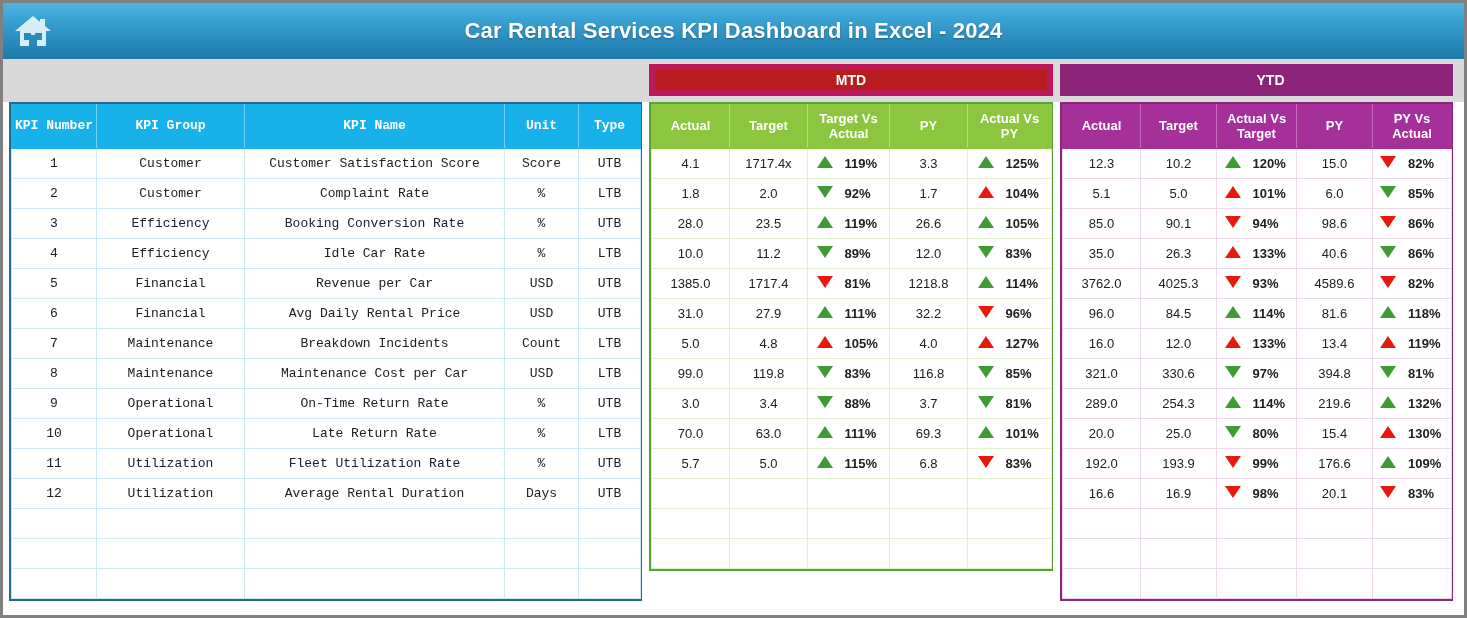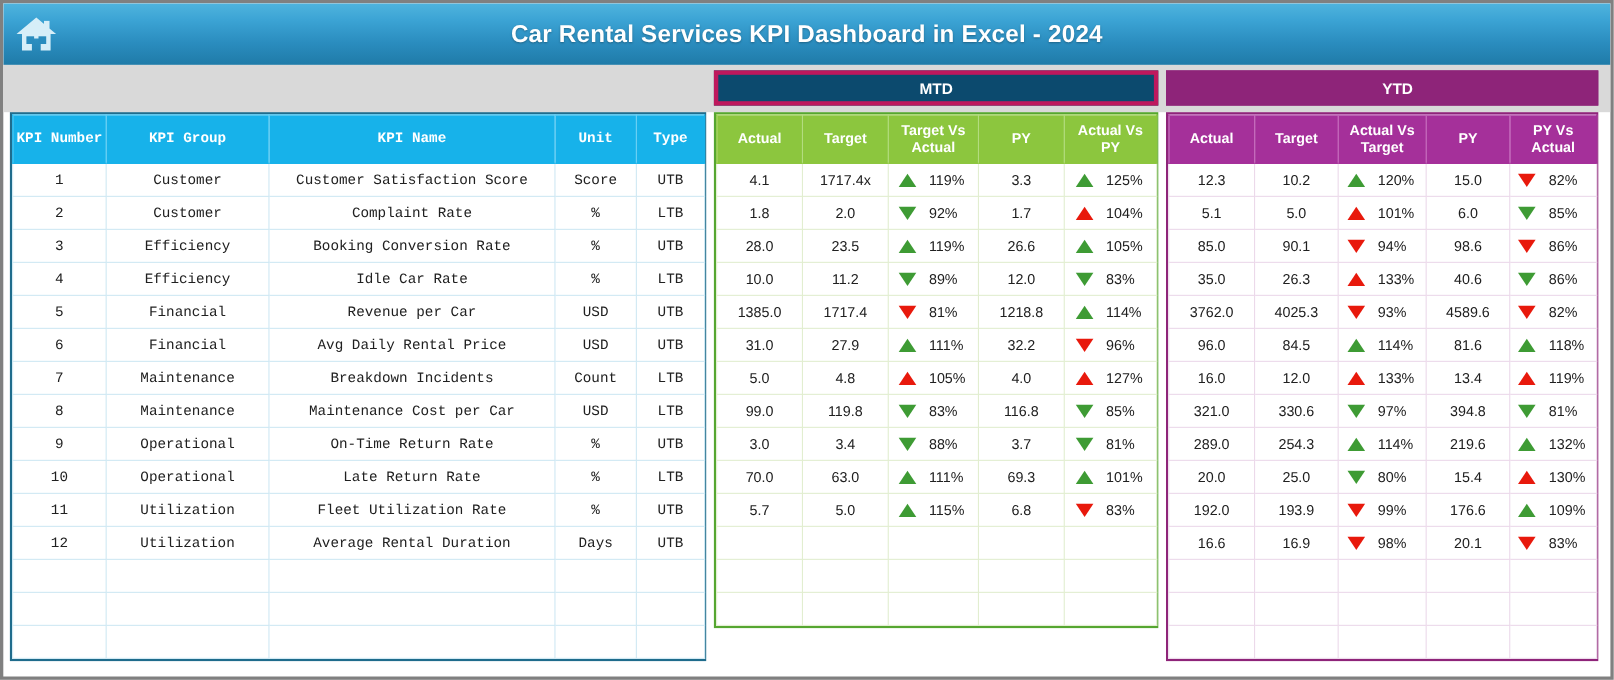--- a/index.html
+++ b/index.html
@@ -76,21 +76,21 @@
     box-sizing:border-box;
     cursor:pointer;
     border-radius:13px;
   }
   .band{
     position:absolute;top:5px;height:32px;
     display:flex;align-items:center;justify-content:center;
     color:#ffffff;font-size:14px;font-weight:bold;
     box-sizing:border-box;
   }
-  .band-mtd{left:646px;width:404px;background:#0c4a6e;border:4px solid #be185d;}
+  .band-mtd{left:646px;width:404px;background:#b91c1c;border:6px solid #be185d;}
   .band-ytd{left:1057px;width:393px;background:#8E2479;border:1px solid #8E2479;padding-left:28px;}
 
   
   .tables{
     position:relative;
     height:auto;
     background:#d9d9d9;
     padding:0;
   }
   .tblwrap{position:absolute;top:0;}
@@ -136,22 +136,23 @@
   .mtd th:last-child{border-right-color:#8CC63E;}
   .mtd td{border:1px solid #e2eed0;}
 
   
   .ytd th{background:#A5309A;border:1px solid #A5309A;border-right-color:#c569bc;}
   .ytd th:last-child{border-right-color:#A5309A;}
   .ytd td{border:1px solid #ecd9ea;}
 
   
   .cmp{
-    display:flex;align-items:center;justify-content:center;
+    display:flex;align-items:flex-start;justify-content:center;
     gap:12px;
+    font-weight:bold;
   }
   .arrow{
     width:0;height:0;
     display:inline-block;
     flex:0 0 auto;
   }
   .arrow.up{
     border-left:8px solid transparent;
     border-right:8px solid transparent;
     border-bottom:12px solid currentColor;

